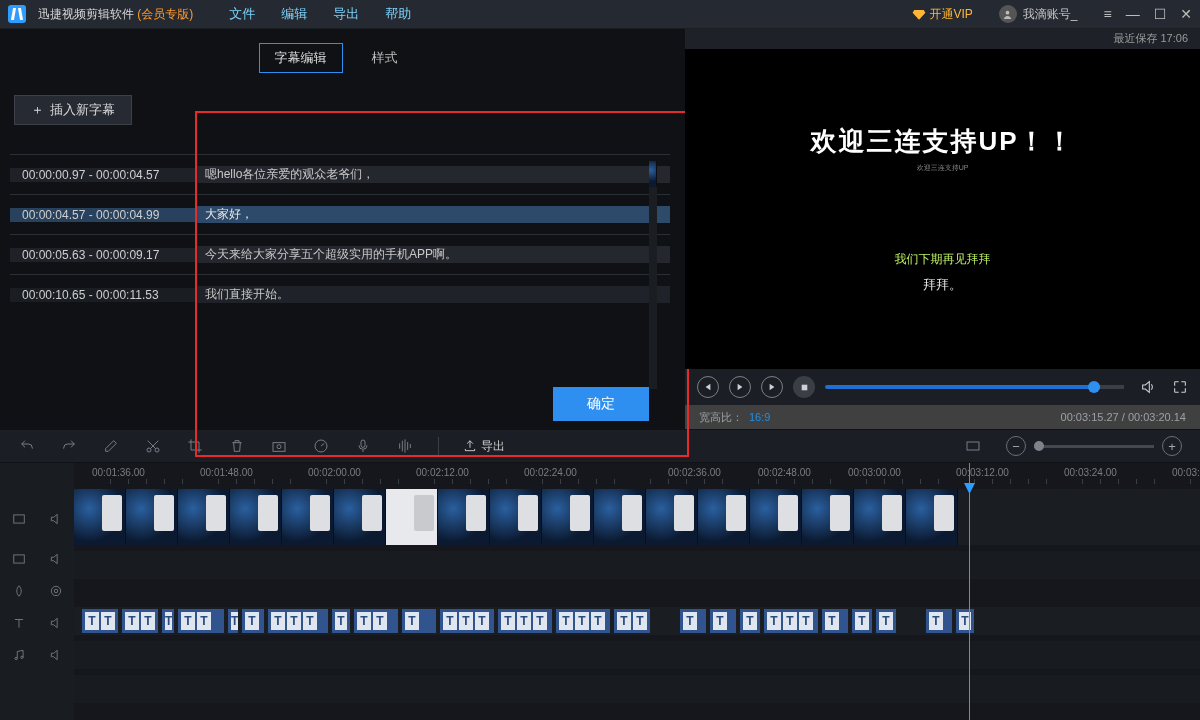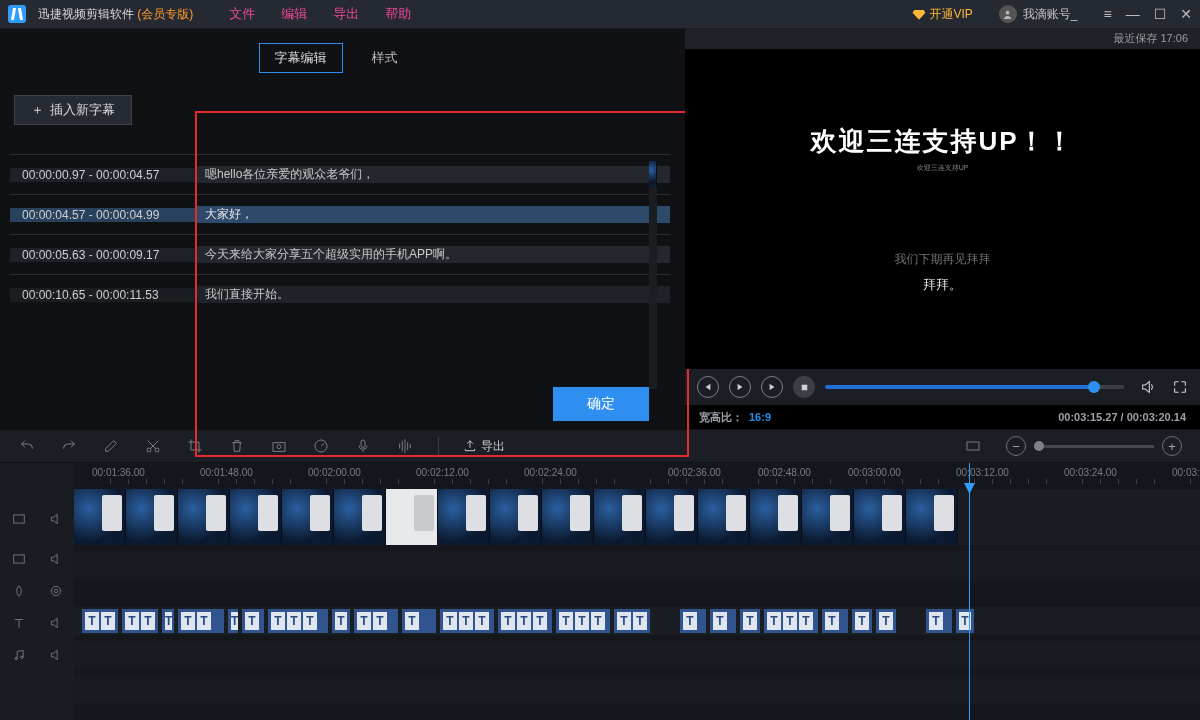--- a/index.html
+++ b/index.html
@@ -4,21 +4,21 @@
 <style>
   * { box-sizing: border-box; margin: 0; padding: 0; font-family: "Microsoft YaHei", Arial, sans-serif; }
   body { width:1200px; height:720px; background:#0f1114; color:#c8c8c8; font-size:12px; overflow:hidden; position:relative; }
   
   .titlebar { height:29px; background:#252a32; display:flex; align-items:center; padding:0 8px; gap:12px; border-bottom:1px solid #1a1d22; }
   .titlebar .logo { width:18px; height:18px; background:#2e9dff; border-radius:3px; position:relative; }
   .titlebar .logo::before { content:""; position:absolute; left:4px; top:3px; width:3px; height:12px; background:#fff; transform:skewX(-10deg);}
   .titlebar .logo::after { content:""; position:absolute; right:4px; top:3px; width:3px; height:12px; background:#fff; transform:skewX(10deg);}
   .app-title { font-size:12px; color:#d8d8d8; }
   .app-title .ver { color:#ff9a2e; }
-  .menu { display:flex; gap:26px; margin-left:24px; font-size:13px; color:#ec4899; }
+  .menu { display:flex; gap:26px; margin-left:24px; font-size:13px; color:#7dd3fc; }
   .menu span { cursor:pointer; }
   .spacer { flex:1; }
   .vip { color:#ffb637; display:flex; align-items:center; gap:4px; font-size:12px;}
   .vip svg { width:14px; height:14px; }
   .user { display:flex; align-items:center; gap:6px; margin-left:14px; }
   .user .avatar { width:18px; height:18px; background:#555; border-radius:50%; display:flex; align-items:center; justify-content:center;}
   .user .avatar svg{width:11px;height:11px;fill:#bbb;}
   .winctrl { display:flex; gap:14px; margin-left:14px; color:#bcbcbc; }
   .winctrl span { cursor:pointer; font-size:14px; }
   
@@ -43,32 +43,32 @@
   .redbox { position:absolute; left:195px; top:82px; width:494px; height:346px; border:2px solid #e52b2b; pointer-events:none;}
   
   .scrollbar { position:absolute; right:28px; top:132px; width:8px; height:228px; background:#1a1d22;}
   .scrollbar .thumb{ width:8px; height:26px; background:#4a4f57; position:absolute; top:0;}
   
   .okbtn { position:absolute; right:36px; bottom:8px; width:96px; height:34px; background:#2e8ff0; color:#fff; font-size:14px; display:flex; align-items:center; justify-content:center; cursor:pointer; }
   
   .preview { flex:1; background:#000; position:relative; display:flex; flex-direction:column; align-items:center; justify-content:center;}
   .pv-title { color:#fff; font-size:26px; font-weight:bold; letter-spacing:2px;}
   .pv-small { color:#888; font-size:7px; margin-top:4px;}
-  .pv-line1 { color:#737373; font-size:12px; margin-top:78px;}
+  .pv-line1 { color:#bef264; font-size:12px; margin-top:78px;}
   .pv-line2 { color:#efefef; font-size:13px; margin-top:8px;}
   
   .playbar { height:36px; display:flex; align-items:center; padding:0 12px; gap:10px; background:#1b1e24;}
   .pbtn { width:22px;height:22px;border:1.5px solid #7d7f84;border-radius:50%;display:flex;align-items:center;justify-content:center;cursor:pointer;}
   .pbtn svg{width:8px;height:8px;fill:#cfd0d2;}
   .pbtn.stop{ width:22px;height:22px;border-radius:50%;background:#3a3e45;border:none;}
   .pbtn.stop svg{width:7px;height:7px;}
   .progress { flex:1; height:4px; background:#1f6fd4; position:relative; border-radius:2px;}
   .progress .remain{ position:absolute; right:0; top:0; height:4px; width:8%; background:#3a3e45;}
   .progress .knob{ position:absolute; right:8%; top:-4px; width:12px;height:12px;border-radius:50%;background:#2e8ff0;}
-  .infobar { height:24px; display:flex; align-items:center; padding:0 14px; font-size:11px; color:#9aa0a6; background:#000000;font-weight:bold;}
+  .infobar { height:24px; display:flex; align-items:center; padding:0 14px; font-size:11px; color:#9aa0a6; background:#404040;}
   .infobar .ratio-v{ color:#1f8fe8; margin-left:6px; }
   .infobar .tc { margin-left:auto; }
   
   .toolrow { height:34px; background:#1b1e24; border-top:1px solid #101216; border-bottom:1px solid #101216; display:flex; align-items:center; padding:0 18px; gap:24px;}
   .tico { width:18px;height:18px; display:flex;align-items:center;justify-content:center; color:#7e838b; cursor:pointer;}
   .tico svg{width:16px;height:16px;fill:none;stroke:#7e838b;stroke-width:1.4;}
   .export-btn { display:flex; align-items:center; gap:4px; color:#cfcfcf; font-size:12px; cursor:pointer;}
   .tool-spacer{flex:1;}
   .zoom { display:flex; align-items:center;}
   .zoom-track{ width:120px;height:3px;background:#44484f;margin:0 8px;position:relative;}

